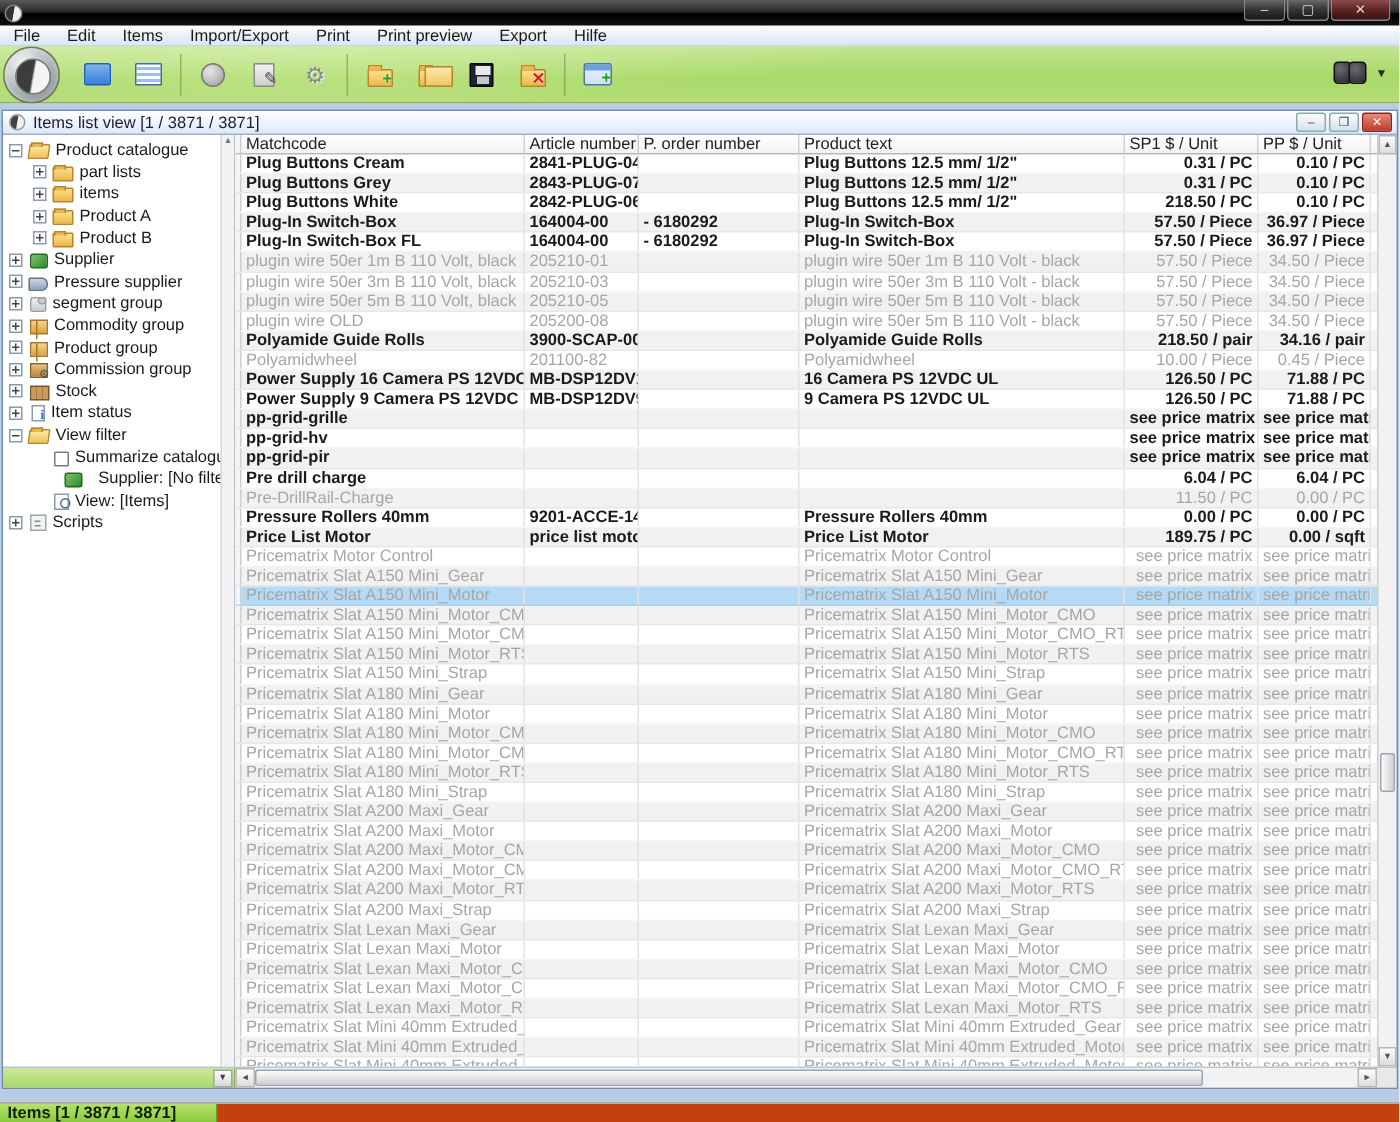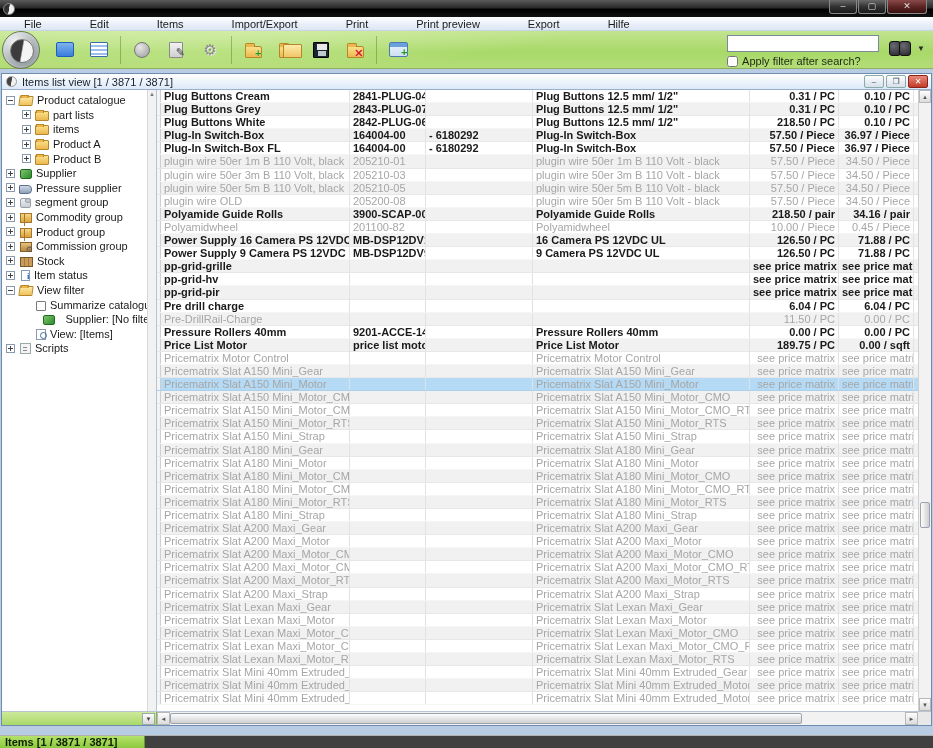--- a/index.html
+++ b/index.html
@@ -9,21 +9,21 @@
   
   .titlebar { height:17px; background:linear-gradient(#5a5a5a,#2a2a2a 45%,#000 55%,#111); display:flex; align-items:center; color:#e8e8e8; padding-left:3px; position:relative; }
   .titlebar .app-ico { width:12px; height:12px; border-radius:50%; background:linear-gradient(100deg,#333 48%,#f0f0f0 52%); border:1px solid #888; margin-right:5px; flex:0 0 auto; }
   .titlebar .ttl { font-size:11px; text-shadow:0 1px 1px #000; white-space:nowrap; }
   .winbtns { position:absolute; right:6px; top:0; display:flex; }
   .winbtn { width:28px; height:14px; background:linear-gradient(#6a6a6a,#333 50%,#1a1a1a); border:1px solid #888; border-top:none; border-radius:0 0 3px 3px; color:#ddd; font-size:9px; line-height:13px; text-align:center; margin-left:1px; }
   .winbtn.close { width:40px; background:linear-gradient(#8a4a4a,#5e2525 50%,#3a1010); }
 
   
   .menubar { height:14px; background:linear-gradient(#fdfeff,#e8eef8 60%,#dce6f4); border-bottom:1px solid #c8d4e4; display:flex; align-items:center; }
-  .menu-item { padding:0 24px; color:#1a1a1a; height:14px; line-height:14px; }
+  .menu-item { padding:0 9px; color:#1a1a1a; height:14px; line-height:14px; }
 
   
   .toolbar { height:38px; background:radial-gradient(ellipse 600px 90px at 180px -20px, #d8f0ae, rgba(216,240,174,0) 70%), linear-gradient(#c2e490,#a8d968 55%,#b4dd78); display:flex; align-items:center; position:relative; border-bottom:1px solid #8fae5e; }
   .logo { width:38px; height:38px; border-radius:50%; background:radial-gradient(circle at 35% 30%, #fafafa, #9aa4a8 60%, #5a6468); border:1px solid #6d7a52; margin:0 8px 0 2px; position:relative; flex:0 0 auto; box-shadow:0 0 6px rgba(255,255,255,.7) inset; }
   .logo::after { content:""; position:absolute; left:7px; top:7px; width:22px; height:22px; border-radius:50%; background:linear-gradient(100deg,#3c3c3c 47%,#f4f4f4 53%); border:1px solid #777; }
   .tico { width:26px; height:26px; margin:0 4px; position:relative; display:flex; align-items:center; justify-content:center; }
   .tb-sep { width:1px; height:28px; background:rgba(90,120,50,.45); margin:0 4px; }
   .badge { position:absolute; right:-1px; bottom:-1px; font-size:11px; font-weight:bold; line-height:9px; }
   .badge.green { color:#1f9d1f; text-shadow:0 0 1px #fff; }
   .badge.red { color:#d42020; text-shadow:0 0 1px #fff; }
@@ -121,21 +121,21 @@
   .vscroll .track { flex:1; position:relative; }
   .vscroll .thumb { position:absolute; left:1px; right:1px; top:67%; height:26px; background:linear-gradient(90deg,#fdfdfd,#cfcfcf); border:1px solid #9aa4ae; border-radius:2px; }
   .mdi-bottomrow { height:14px; display:flex; flex:0 0 auto; border-top:1px solid #b8c4d4; }
   .tree-bottom { width:155px; background:linear-gradient(#cde99a,#a9d868); display:flex; justify-content:flex-end; align-items:center; border-right:1px solid #8fae5e; }
   .combo-btn { width:13px; height:12px; background:linear-gradient(#fdfdfd,#d8d8d8); border:1px solid #9aa; font-size:6px; text-align:center; line-height:11px; color:#444; margin-right:1px; }
   .hscroll { flex:1; background:#f2f2f2; display:flex; }
   .hscroll .arr { width:13px; height:100%; line-height:13px; }
   .hscroll .track { flex:1; position:relative; }
   .hscroll .thumb { position:absolute; top:1px; bottom:1px; left:0; width:86%; background:linear-gradient(#fdfdfd,#cfcfcf); border:1px solid #9aa4ae; border-radius:2px; }
   .corner { width:13px; background:#e8e8e8; }
-  .statusbar { position:absolute; left:0; right:0; bottom:0; height:13px; background:#404040; border-top:1px solid #b0b0b0; display:flex; }
+  .statusbar { position:absolute; left:0; right:0; bottom:0; height:13px; background:#c2410c; border-top:1px solid #b0b0b0; display:flex; }
   .status-chip { width:145px; background:linear-gradient(#b4e26a,#8cc93e); border-right:1px solid #6a9a2a; color:#102000; font-weight:bold; line-height:12px; padding-left:5px; }
 </style>
 </head>
 <body>
 
 <div class="titlebar">
   <div class="app-ico"></div>
   <div class="winbtns">
     <div class="winbtn">–</div>
     <div class="winbtn">▢</div>
@@ -190,27 +190,20 @@
       </div>
     </div>
   <div class="tb-sep"></div>
   <div class="tico">
       <div class="i-winadd">
         <span class="badge green">+</span>
       </div>
     </div>
 
   <div class="searchzone">
-    <div class="searchcol">
-      <input class="search-input" type="text" value="" style="">
-      <div class="filter-line">
-        <input type="checkbox" style="">
-        <label>Apply filter after search?</label>
-      </div>
-    </div>
     <div class="binocs"></div>
     <div class="drop-caret">▼</div>
   </div>
 </div>
 
 <div class="client">
   <div class="mdi">
     <div class="mdi-titlebar">
       <div class="mdi-ico"></div>
       <div class="mdi-ttl">Items list view [1 / 3871 / 3871]</div>
@@ -312,20 +305,29 @@
               <div class="exp plus"></div>
               <div class="ti ti-script"></div>
               <span class="tree-lbl">Scripts</span>
             </div>
           </div>
         <div class="tree-scrollbar">
           <div class="arr">▲</div>
         </div>
       </div>
       <div class="gridwrap">
+        <div class="grid-header" id="grid-header">
+            <div class="gutter"></div>
+            <div class="gh-cell" style="width: 189px;">Matchcode</div>
+            <div class="gh-cell" style="width: 76px;">Article number</div>
+            <div class="gh-cell" style="width: 107px;">P. order number</div>
+            <div class="gh-cell" style="width: 217px;">Product text</div>
+            <div class="gh-cell" style="width: 89px;">SP1 $ / Unit</div>
+            <div class="gh-cell" style="width: 75px;">PP $ / Unit</div>
+          </div>
         <div class="grid-body" id="grid-body">
             <div class="g-row active">
               <div class="gutter"></div>
               <div class="g-cell" style="width: 189px;">Plug Buttons Cream</div>
               <div class="g-cell" style="width: 76px;">2841-PLUG-04-PL</div>
               <div class="g-cell" style="width: 107px;"></div>
               <div class="g-cell" style="width: 217px;">Plug Buttons 12.5 mm/ 1/2"</div>
               <div class="g-cell num" style="width: 89px;">0.31 / PC</div>
               <div class="g-cell num" style="width: 75px;">0.10 / PC</div>
             </div>

